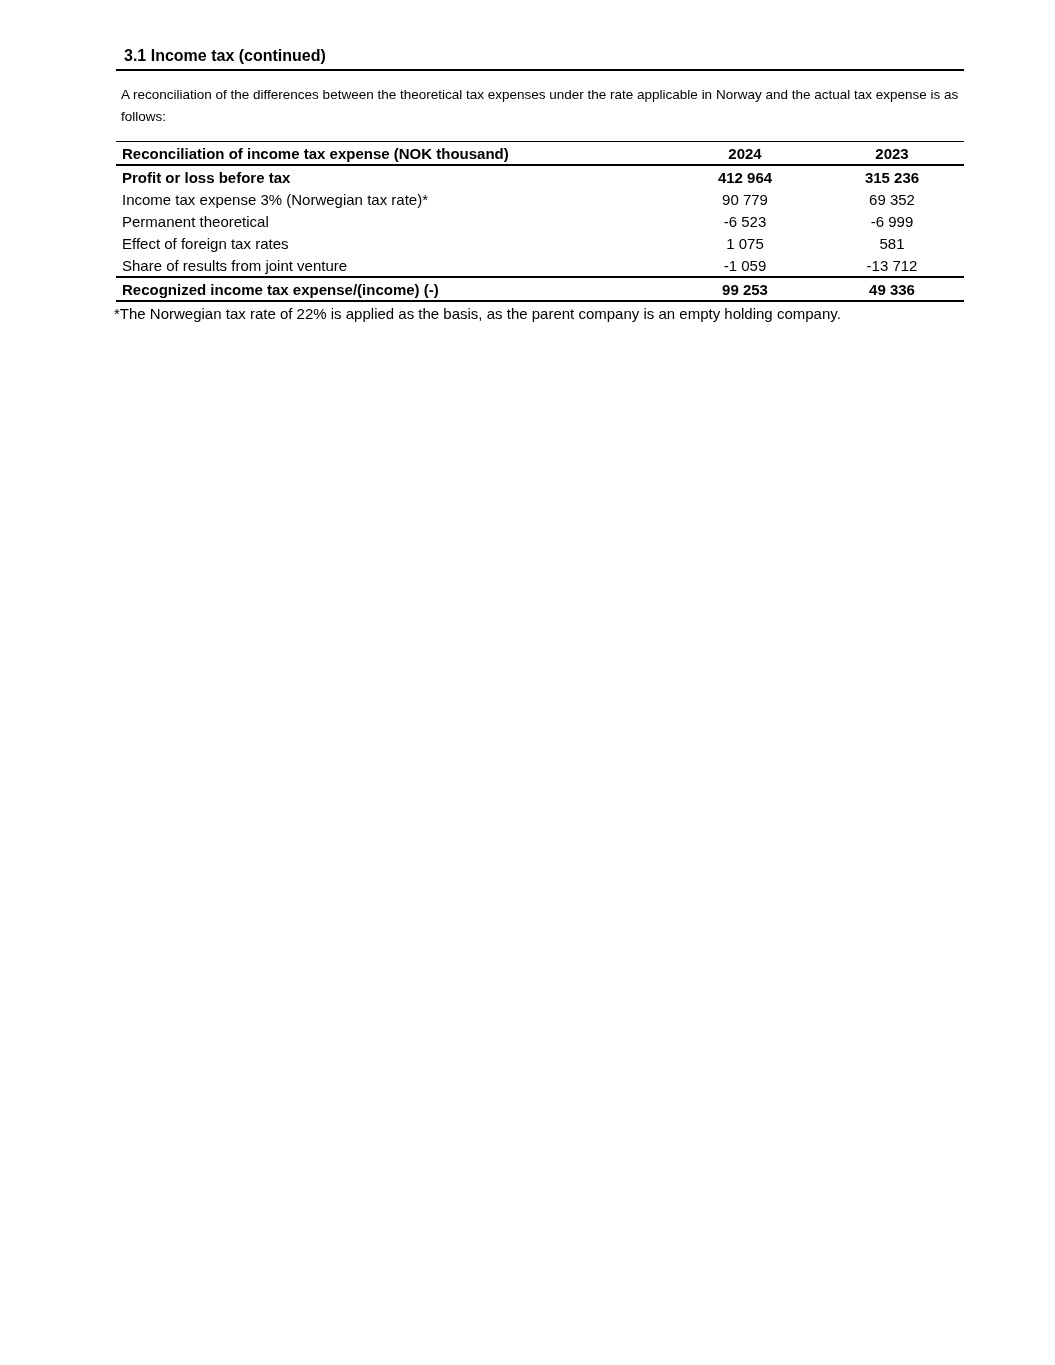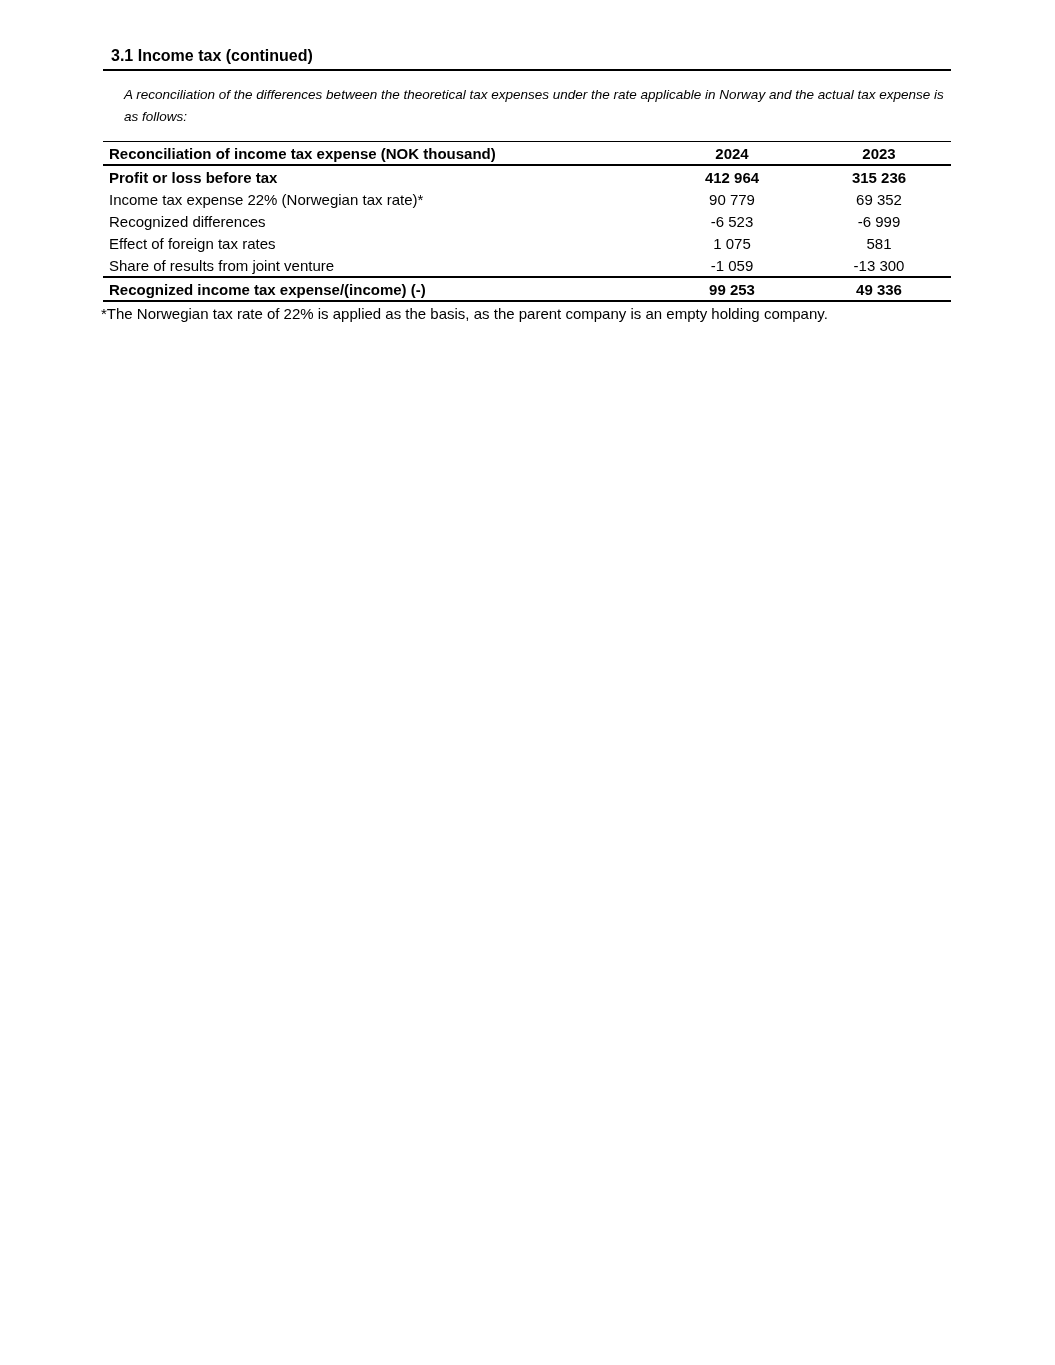--- a/index.html
+++ b/index.html
@@ -11,37 +11,36 @@
     position: relative;
     width: 1055px;
     height: 1365px;
     background: #ffffff;
     color: #000000;
     font-family: "Liberation Sans", sans-serif;
     overflow: hidden;
   }
   .content {
     position: absolute;
-    left: 103px;
+    left: 116px;
     top: 0;
     width: 848px;
   }
   .section-title {
     margin: 46px 0 0 0;
     padding: 0 0 4px 8px;
     font-size: 16px;
     line-height: 19px;
     font-weight: bold;
     border-bottom: 2px solid #000000;
   }
   .intro {
-    margin: 13px 0 0 21px;
+    margin: 13px 0 0 5px;
     font-size: 13.5px;
     line-height: 21.5px;
-    font-style: italic;
   }
   table.recon {
     width: 100%;
     border-collapse: collapse;
     margin-top: 14px;
     border-top: 1.5px solid #000000;
     border-bottom: 2.5px solid #000000;
   }
   table.recon th,
   table.recon td {
@@ -95,38 +94,38 @@
           <th class="num-cell">2023</th>
         </tr>
       </thead>
       <tbody id="table-body">
           <tr class="bold">
     <td class="label-cell">Profit or loss before tax</td>
     <td class="num-cell">412 964</td>
     <td class="num-cell">315 236</td>
   </tr>
           <tr>
-    <td class="label-cell">Income tax expense 22% (Norwegian tax rate)*</td>
+    <td class="label-cell">Income tax expense 3% (Norwegian tax rate)*</td>
     <td class="num-cell">90 779</td>
     <td class="num-cell">69 352</td>
   </tr>
           <tr>
-    <td class="label-cell">Recognized differences</td>
+    <td class="label-cell">Permanent theoretical</td>
     <td class="num-cell">-6 523</td>
     <td class="num-cell">-6 999</td>
   </tr>
           <tr>
     <td class="label-cell">Effect of foreign tax rates</td>
     <td class="num-cell">1 075</td>
     <td class="num-cell">581</td>
   </tr>
           <tr>
     <td class="label-cell">Share of results from joint venture</td>
     <td class="num-cell">-1 059</td>
-    <td class="num-cell">-13 300</td>
+    <td class="num-cell">-13 712</td>
   </tr>
           <tr class="bold total">
     <td class="label-cell">Recognized income tax expense/(income) (-)</td>
     <td class="num-cell">99 253</td>
     <td class="num-cell">49 336</td>
   </tr>
         </tbody>
     </table>
 
     <p class="footnote">*The Norwegian tax rate of 22% is applied as the basis, as the parent company is an empty holding company.</p>

